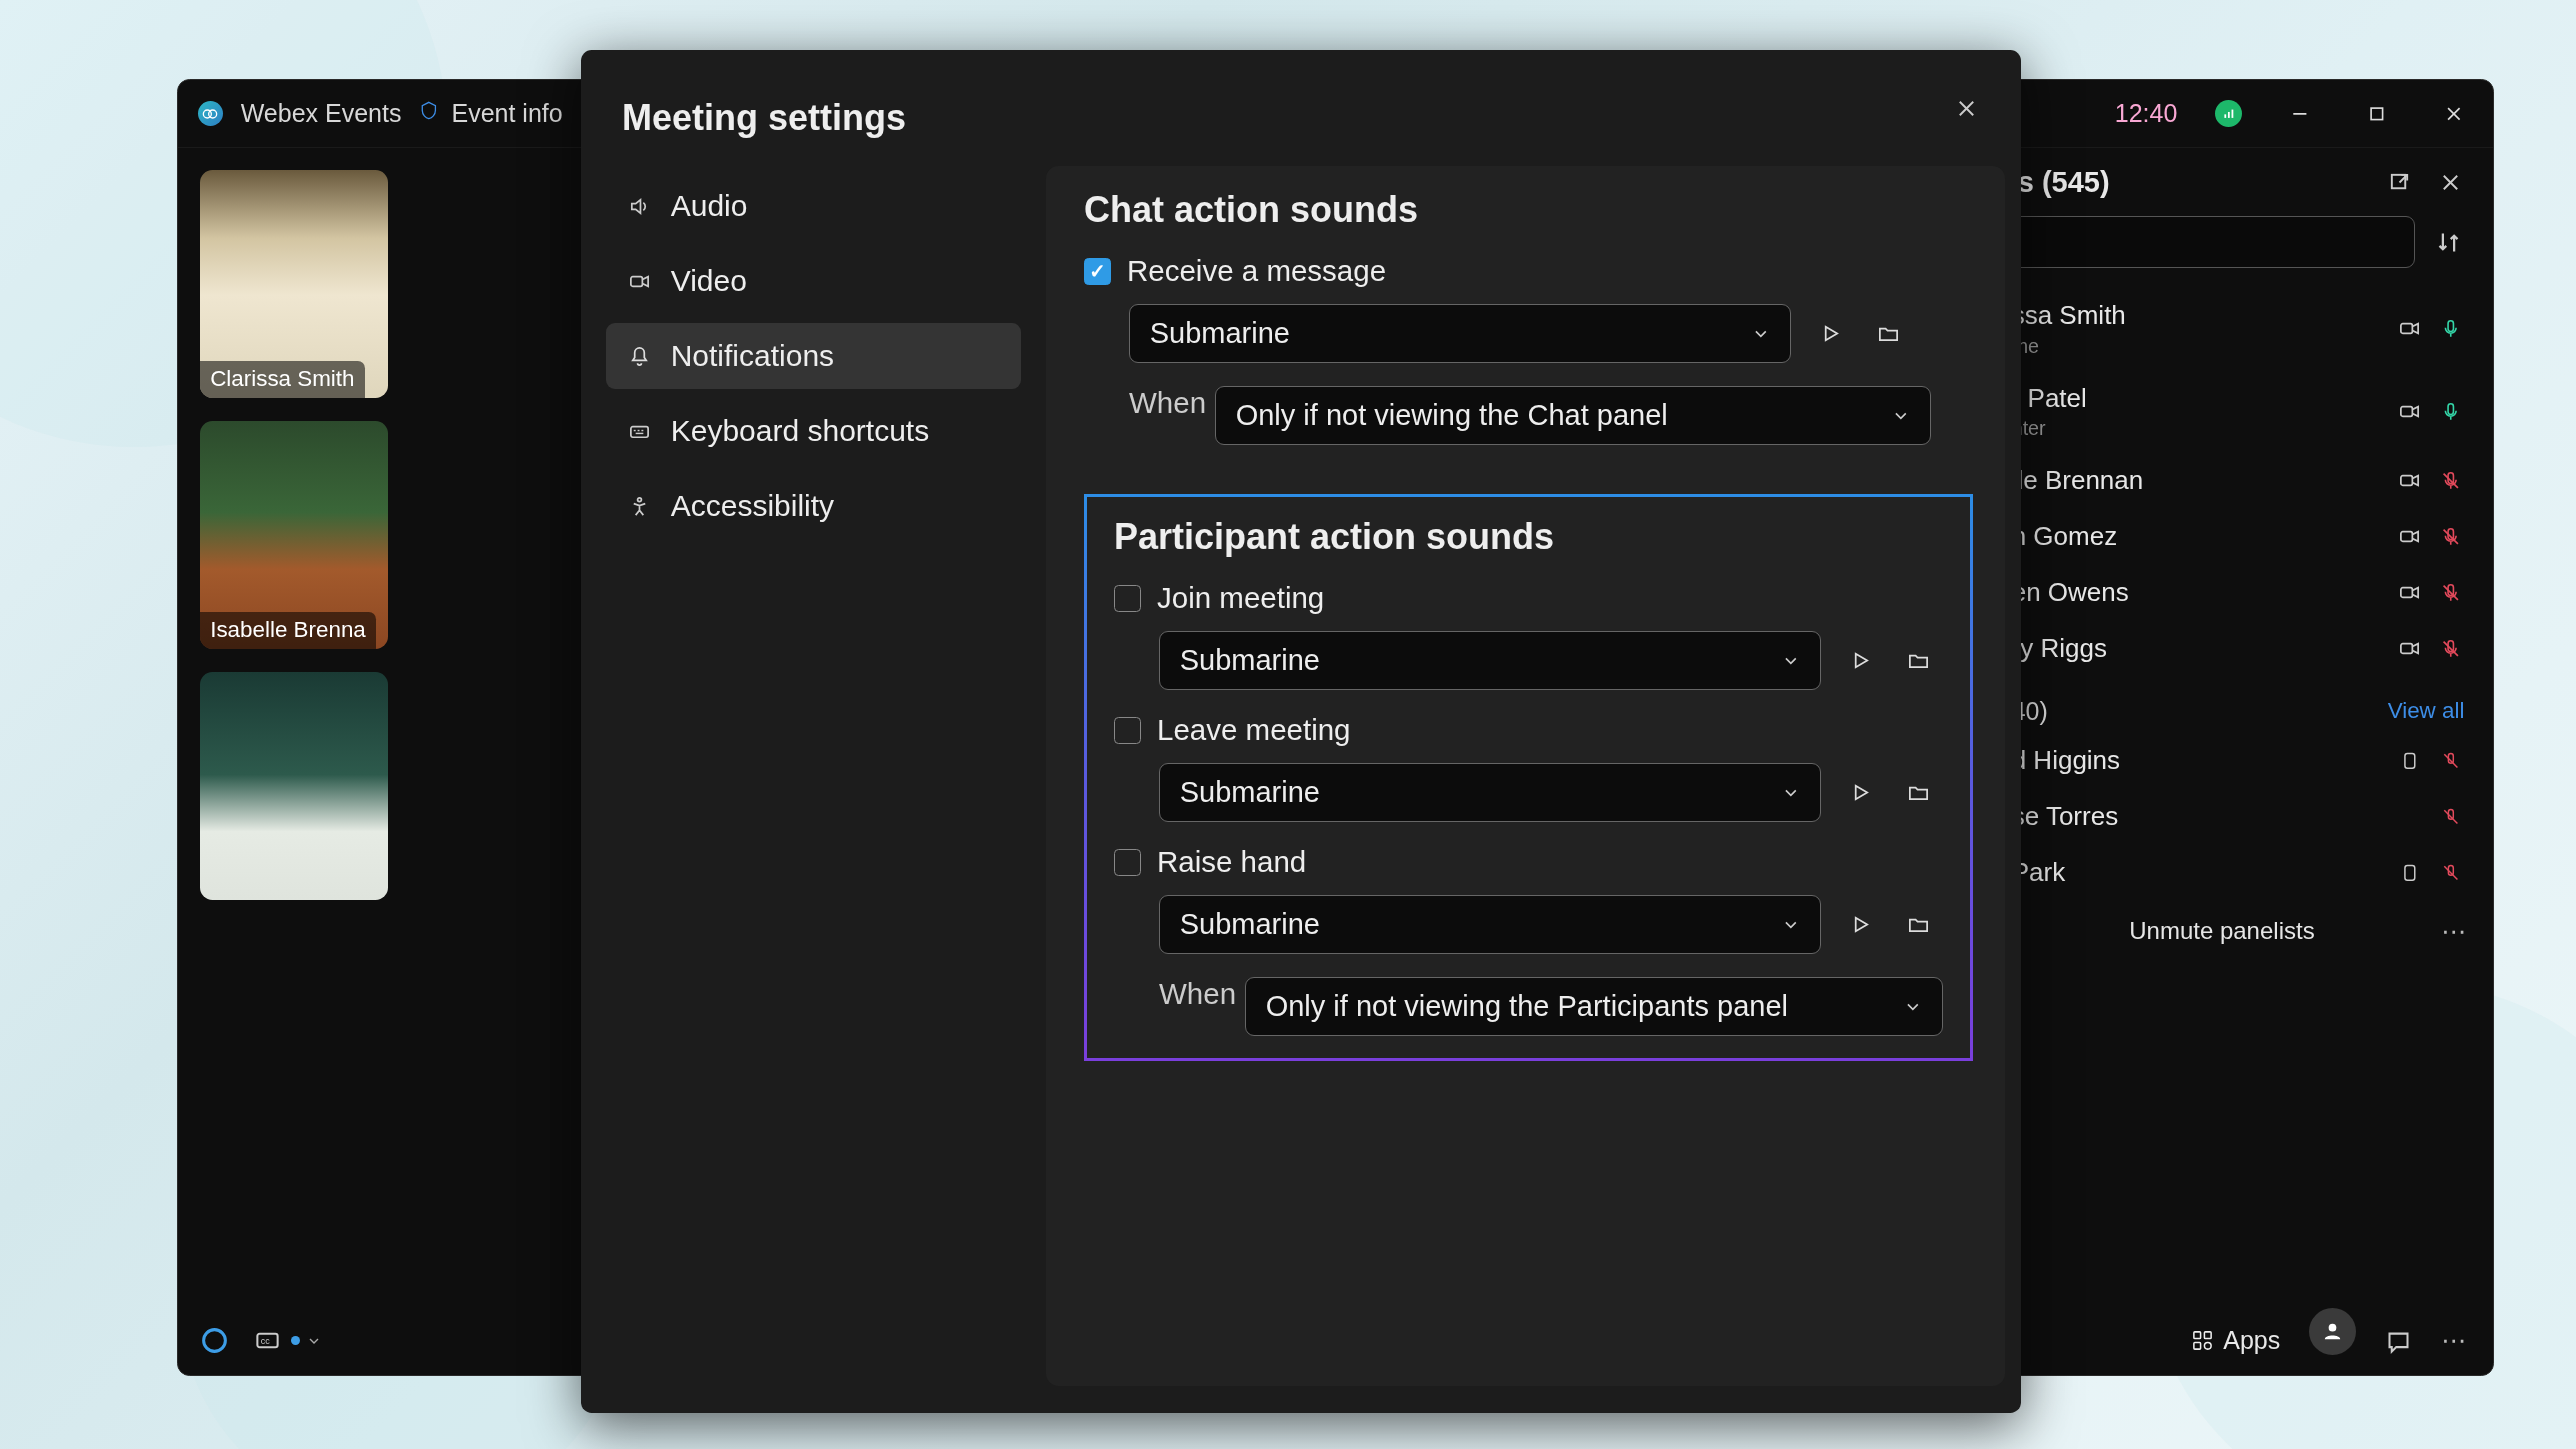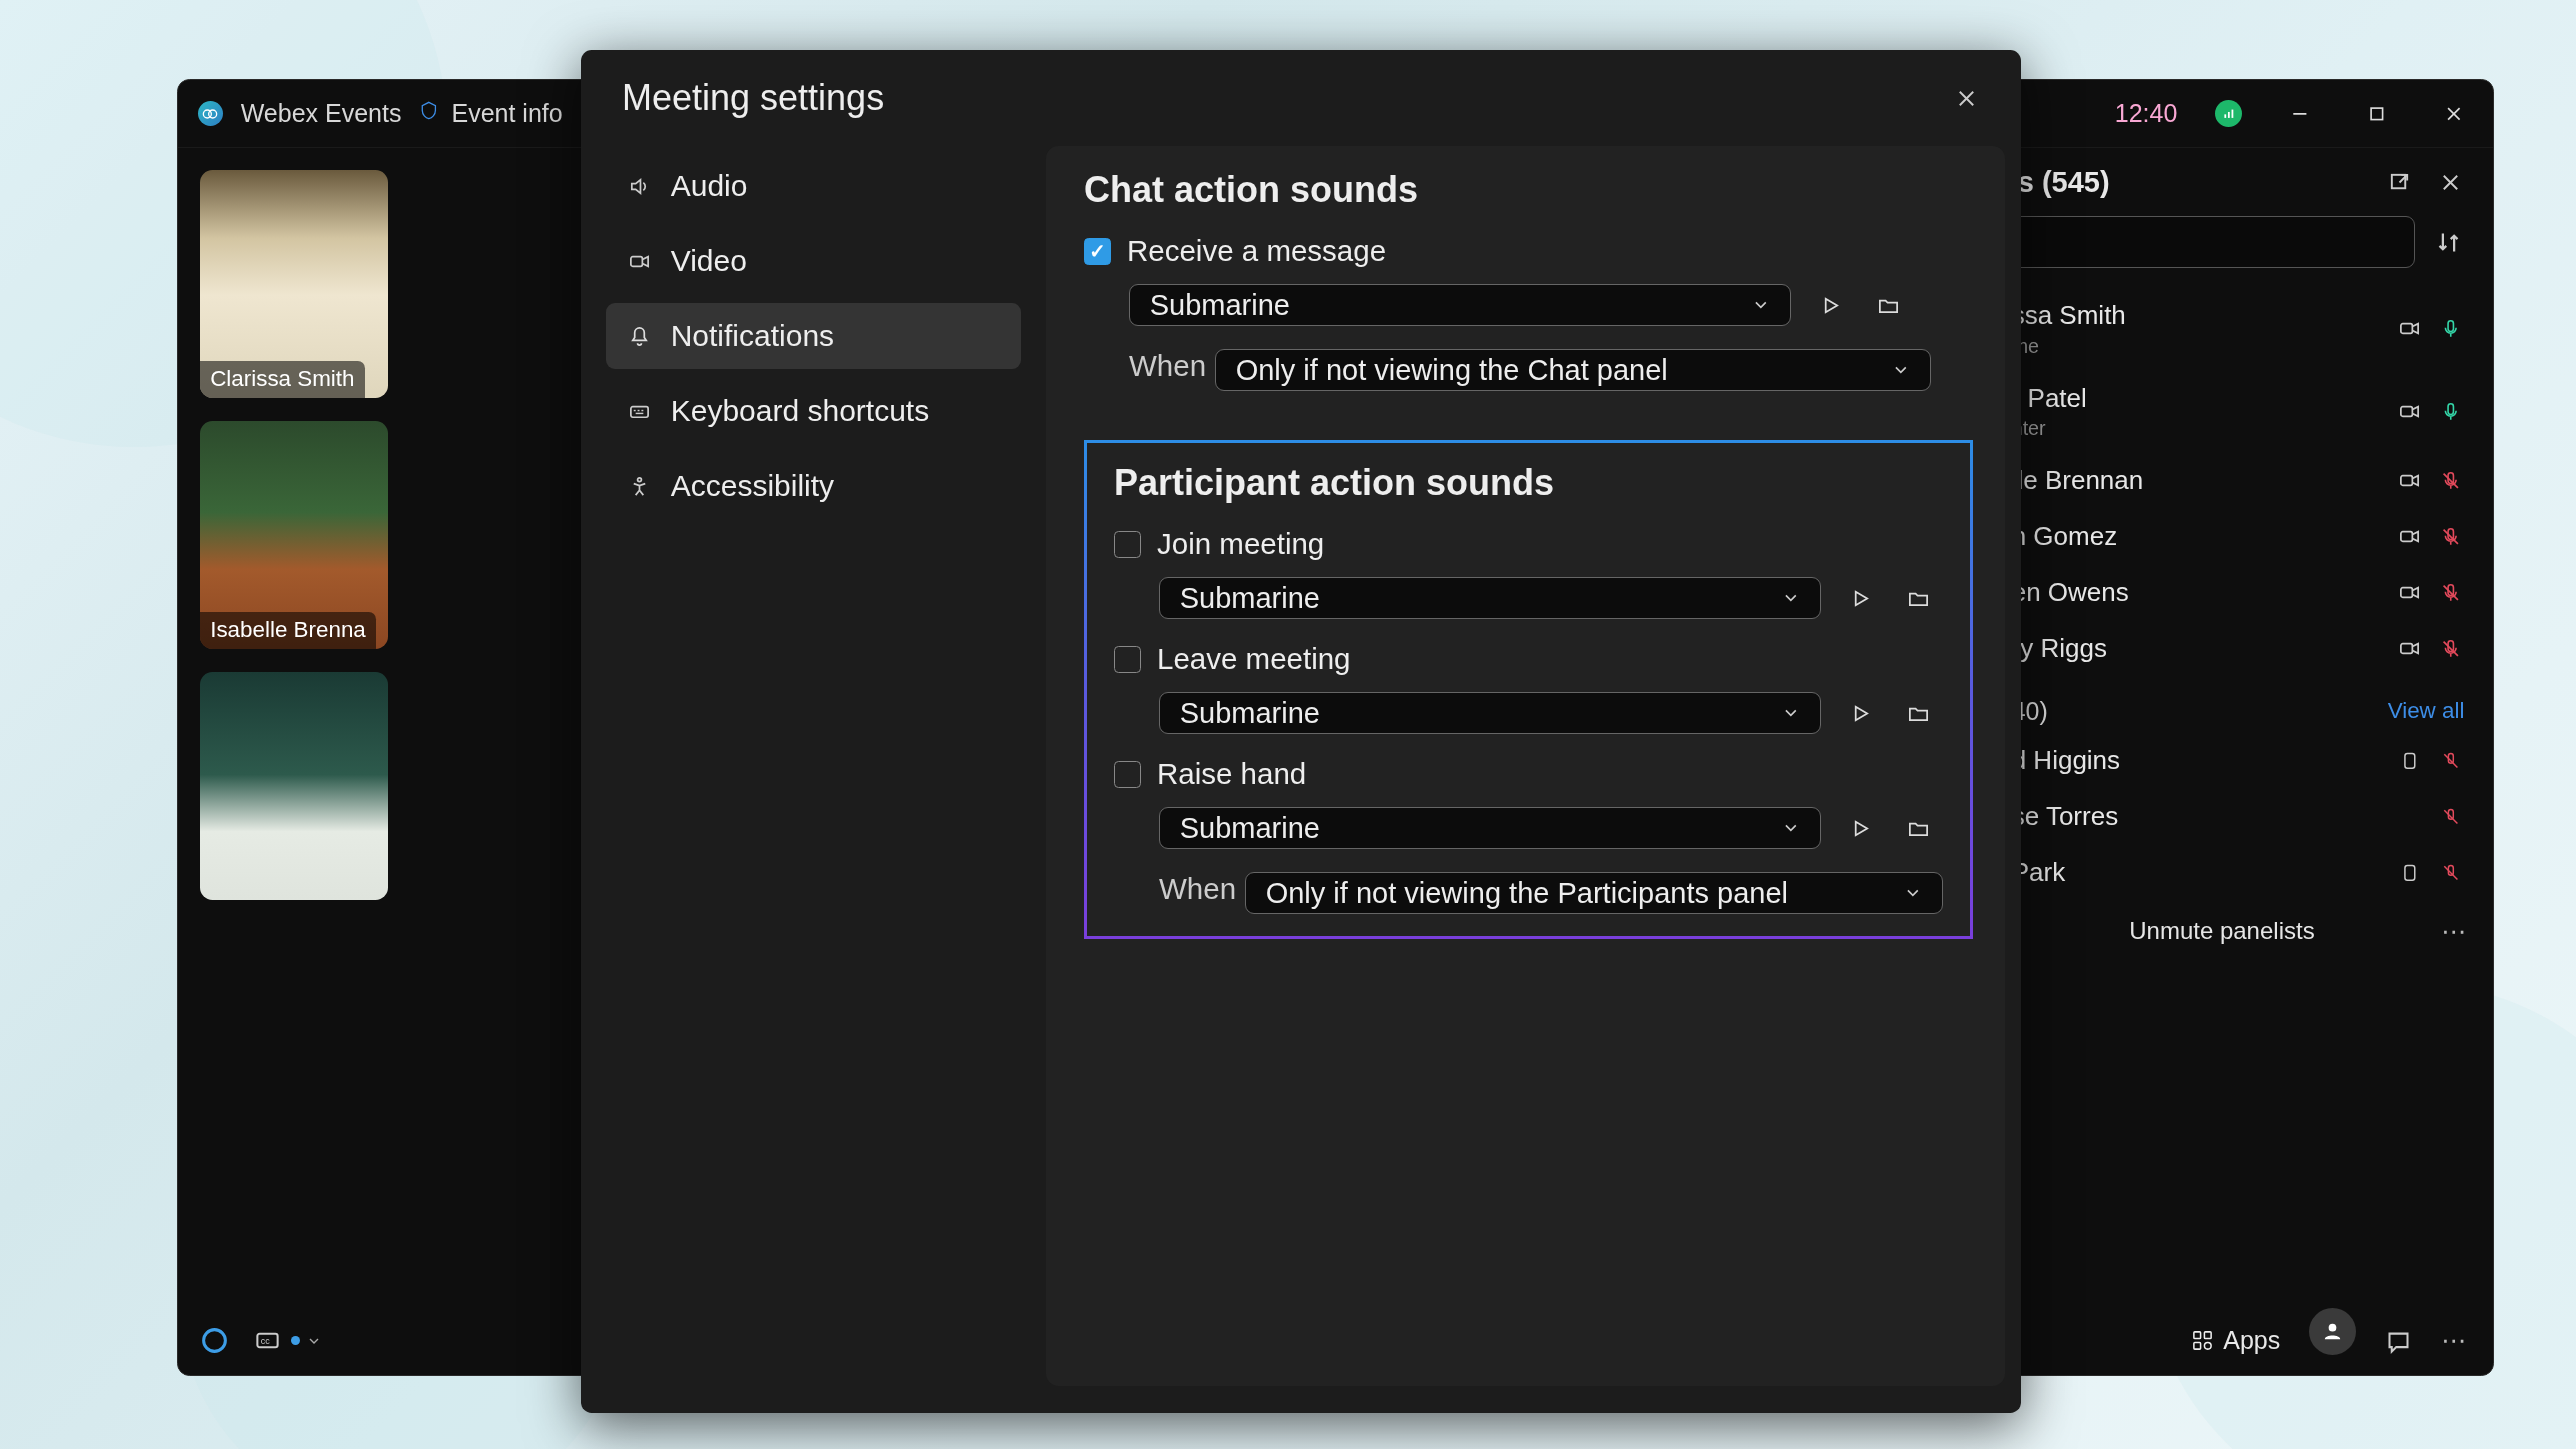--- a/index.html
+++ b/index.html
@@ -100,21 +100,21 @@
     left: 581px; top: 50px;
     width: 1440px; height: 1363px;
     background: #1c1c1c;
     border-radius: 10.7px;
     box-shadow: 0 12.5px 54px rgba(0,0,0,0.6);
     color: #eee;
     display:flex; flex-direction:column;
     z-index: 10;
   }
   .modal-header { display:flex; align-items:center; padding: 27px 36px 18px 41px; }
-  .modal-title { font-size: 36px; font-weight: 400; flex:1; }
+  .modal-title { font-size: 36px; font-weight: 700; flex:1;margin-top:20px; }
   .close-btn { width: 38px; height:38px; display:flex; align-items:center; justify-content:center; color:#ccc; cursor:pointer; font-size: 27px; }
   .modal-body { display:flex; flex:1; overflow:hidden; }
   .modal-nav { width: 465px; padding: 16px 25px 0 25px; display:flex; flex-direction:column; gap: 9px; }
   .nav-item {
     display:flex; align-items:center; gap: 18px;
     padding: 16px 19.7px; border-radius: 9px;
     font-size: 30px; color:#eee; cursor:pointer;
   }
   .nav-item.active { background: #343434; }
   .nav-icon { width: 27px; height:27px; display:flex; align-items:center; justify-content:center; color:#ccc; }
@@ -128,21 +128,21 @@
   .chk {
     width: 27px; height: 27px; border: 1.8px solid #888; border-radius: 4.5px;
     display:flex; align-items:center; justify-content:center; cursor:pointer;
     flex-shrink:0;
   }
   .chk.checked { background:#2f9be6; border-color:#2f9be6; color:#fff; }
   .chk.checked::after { content:"✓"; font-size: 19.7px; font-weight:bold; }
   .opt-label { font-size: 29.5px; color:#eee; }
   .sound-row { display:flex; align-items:center; gap: 21.5px; margin: 0 0 23px 45px; }
   .select {
-    height: 42px; background:#0c0c0c; border:0.9px solid #666; border-radius: 9px;
+    height: 59px; background:#0c0c0c; border:0.9px solid #666; border-radius: 9px;
     display:flex; align-items:center; padding: 0 19.7px; font-size: 29px; color:#eee;
     cursor:pointer; position:relative; flex:1;
   }
   .select.w-740 { flex: 0 0 662px; }
   .select.w-800 { flex: 0 0 716px; max-width: 716px; }
   .chev-d { margin-left:auto; color:#ccc; }
   .icon-btn { width: 36px; height:36px; display:flex; align-items:center; justify-content:center; color:#ddd; cursor:pointer; }
   .when-row { display:flex; align-items:flex-start; margin: 0 0 18px 45px; }
   .when-label { font-size: 29.5px; color:#ccc; width: 86px; }
   .divider { height: 21.5px; }

